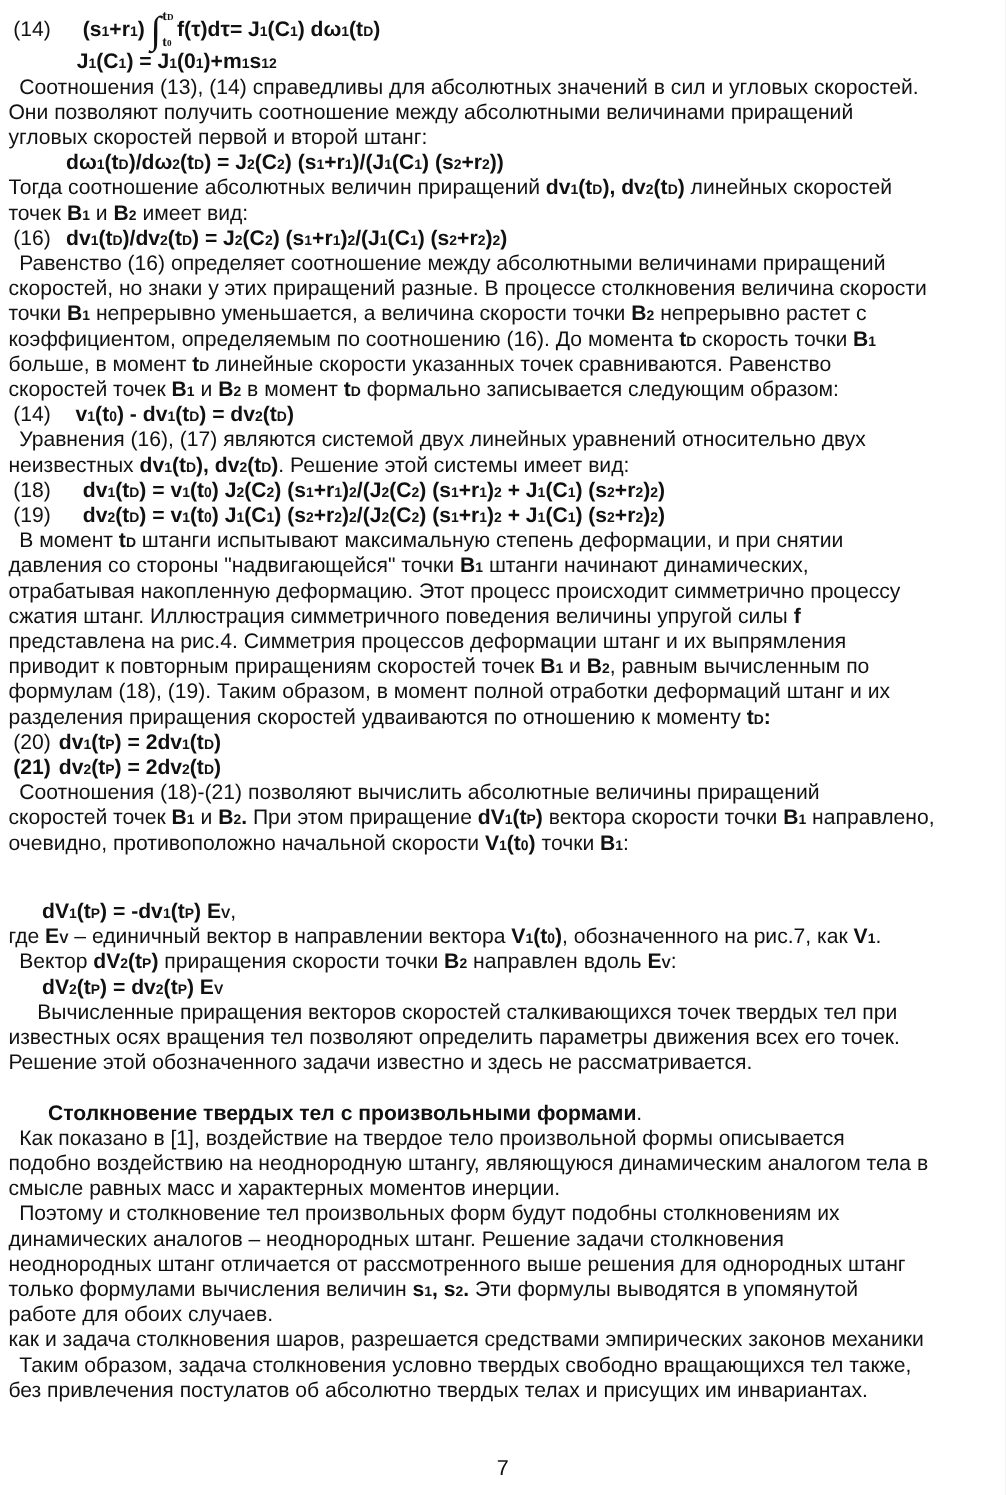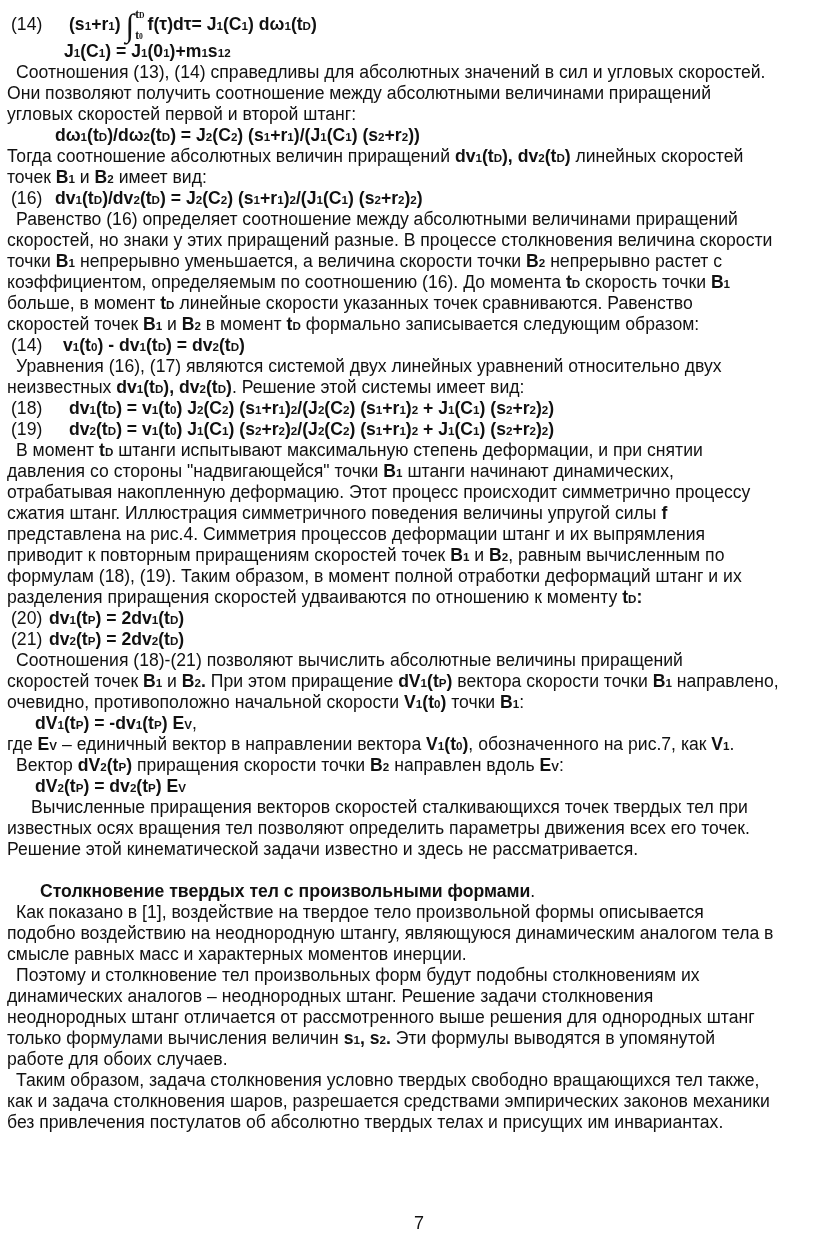--- a/index.html
+++ b/index.html
@@ -95,39 +95,39 @@
       <div class="line" style="margin-left: 4px;"><span class="lbl" style="width: 58px;">(19)</span><span class="b"><span>dv</span><sub>2</sub><span>(t</span><sub>D</sub><span>) =  v</span><sub>1</sub><span>(t</span><sub>0</sub><span>) J</span><sub>1</sub><span>(C</span><sub>1</sub><span>) (s</span><sub>2</sub><span>+r</span><sub>2</sub><span>)</span><sup>2</sup><span>/(J</span><sub>2</sub><span>(C</span><sub>2</sub><span>) (s</span><sub>1</sub><span>+r</span><sub>1</sub><span>)</span><sup>2</sup><span> + J</span><sub>1</sub><span>(C</span><sub>1</sub><span>) (s</span><sub>2</sub><span>+r</span><sub>2</sub><span>)</span><sup>2</sup><span>)</span></span></div>
       <div class="line" style="margin-left: 9px;"><span class=""><span>В момент </span></span><span class="b"><span>t</span><sub>D</sub></span><span class=""><span> штанги испытывают максимальную степень деформации, и при снятии</span></span></div>
       <div class="line"><span class=""><span>давления со стороны "надвигающейся" точки </span></span><span class="b"><span>B</span><sub>1</sub></span><span class=""><span> штанги начинают динамических,</span></span></div>
       <div class="line"><span class=""><span>отрабатывая накопленную деформацию. Этот процесс происходит симметрично процессу</span></span></div>
       <div class="line"><span class=""><span>сжатия штанг. Иллюстрация симметричного поведения величины упругой силы </span></span><span class="b"><span>f</span></span></div>
       <div class="line"><span class=""><span>представлена на рис.4. Симметрия процессов деформации штанг и их выпрямления</span></span></div>
       <div class="line"><span class=""><span>приводит к повторным приращениям скоростей точек </span></span><span class="b"><span>B</span><sub>1</sub></span><span class=""><span> и </span></span><span class="b"><span>B</span><sub>2</sub></span><span class=""><span>, равным вычисленным по</span></span></div>
       <div class="line"><span class=""><span>формулам (18), (19). Таким образом, в момент полной отработки деформаций штанг и их</span></span></div>
       <div class="line"><span class=""><span>разделения приращения скоростей удваиваются по отношению к моменту </span></span><span class="b"><span>t</span><sub>D</sub><span>:</span></span></div>
       <div class="line" style="margin-left: 4px;"><span class="lbl" style="width: 38px;">(20)</span><span class="b"><span>dv</span><sub>1</sub><span>(t</span><sub>P</sub><span>) = 2dv</span><sub>1</sub><span>(t</span><sub>D</sub><span>)</span></span></div>
-      <div class="line" style="margin-left: 4px;"><span class="lbl" style="width: 38px;">(21)</span><span class="b"><span>dv</span><sub>2</sub><span>(t</span><sub>P</sub><span>) = 2dv</span><sub>2</sub><span>(t</span><sub>D</sub><span>)</span></span></div>
+      <div class="line" style="margin-left: 4px;"><span class="lbl" style="width: 38px; font-weight: bold;">(21)</span><span class="b"><span>dv</span><sub>2</sub><span>(t</span><sub>P</sub><span>) = 2dv</span><sub>2</sub><span>(t</span><sub>D</sub><span>)</span></span></div>
       <div class="line" style="margin-left: 9px;"><span class=""><span>Соотношения (18)-(21) позволяют вычислить абсолютные величины приращений</span></span></div>
       <div class="line"><span class=""><span>скоростей точек </span></span><span class="b"><span>B</span><sub>1</sub></span><span class=""><span> и </span></span><span class="b"><span>B</span><sub>2</sub><span>.</span></span><span class=""><span> При этом приращение </span></span><span class="b"><span>dV</span><sub>1</sub><span>(t</span><sub>P</sub><span>)</span></span><span class=""><span> вектора скорости точки </span></span><span class="b"><span>B</span><sub>1</sub></span><span class=""><span> направлено,</span></span></div>
       <div class="line"><span class=""><span>очевидно, противоположно начальной скорости </span></span><span class="b"><span>V</span><sub>1</sub><span>(t</span><sub>0</sub><span>)</span></span><span class=""><span> точки </span></span><span class="b"><span>B</span><sub>1</sub></span><span class=""><span>:</span></span></div>
-      <div class="line" style="margin-left: 28px;"><span class="b"><span>dV</span><sub>1</sub><span>(t</span><sub>P</sub><span>) = -dv</span><sub>1</sub><span>(t</span><sub>P</sub><span>) E</span><sub>V</sub></span><span class=""><span>,</span></span></div>
+      <div class="line" style="margin-left: 28px; margin-top: 36px;"><span class="b"><span>dV</span><sub>1</sub><span>(t</span><sub>P</sub><span>) = -dv</span><sub>1</sub><span>(t</span><sub>P</sub><span>) E</span><sub>V</sub></span><span class=""><span>,</span></span></div>
       <div class="line"><span class=""><span>где </span></span><span class="b"><span>E</span><sub>V</sub></span><span class=""><span> – единичный вектор в направлении вектора </span></span><span class="b"><span>V</span><sub>1</sub><span>(t</span><sub>0</sub><span>)</span></span><span class=""><span>, обозначенного на рис.7, как </span></span><span class="b"><span>V</span><sub>1</sub></span><span class=""><span>.</span></span></div>
       <div class="line" style="margin-left: 9px;"><span class=""><span>Вектор </span></span><span class="b"><span>dV</span><sub>2</sub><span>(t</span><sub>P</sub><span>)</span></span><span class=""><span> приращения скорости точки </span></span><span class="b"><span>B</span><sub>2</sub></span><span class=""><span> направлен вдоль </span></span><span class="b"><span>E</span><sub>V</sub></span><span class=""><span>:</span></span></div>
       <div class="line" style="margin-left: 28px;"><span class="b"><span>dV</span><sub>2</sub><span>(t</span><sub>P</sub><span>) = dv</span><sub>2</sub><span>(t</span><sub>P</sub><span>) E</span><sub>V</sub></span></div>
       <div class="line" style="margin-left: 24px;"><span class=""><span>Вычисленные приращения векторов скоростей сталкивающихся точек твердых тел при</span></span></div>
       <div class="line"><span class=""><span>известных осях вращения тел позволяют определить параметры движения всех его точек.</span></span></div>
-      <div class="line"><span class=""><span>Решение этой кинематической задачи известно и здесь не рассматривается.</span></span></div>
+      <div class="line"><span class=""><span>Решение этой обозначенного задачи известно и здесь не рассматривается.</span></span></div>
       <div class="line blank"></div>
       <div class="line" style="margin-left: 33px;"><span class="b"><span>Столкновение твердых тел с произвольными формами</span></span><span class=""><span>.</span></span></div>
       <div class="line" style="margin-left: 9px;"><span class=""><span>Как показано в [1], воздействие на твердое тело произвольной формы описывается</span></span></div>
       <div class="line"><span class=""><span>подобно воздействию на неоднородную штангу, являющуюся динамическим аналогом тела в</span></span></div>
       <div class="line"><span class=""><span>смысле равных масс и характерных моментов инерции.</span></span></div>
       <div class="line" style="margin-left: 9px;"><span class=""><span>Поэтому и столкновение тел произвольных форм будут подобны столкновениям их</span></span></div>
       <div class="line"><span class=""><span>динамических аналогов – неоднородных штанг. Решение задачи столкновения</span></span></div>
       <div class="line"><span class=""><span>неоднородных штанг отличается от рассмотренного выше решения для однородных штанг</span></span></div>
       <div class="line"><span class=""><span>только формулами вычисления величин </span></span><span class="b"><span>s</span><sub>1</sub><span>, s</span><sub>2</sub><span>.</span></span><span class=""><span> Эти формулы выводятся в упомянутой</span></span></div>
       <div class="line"><span class=""><span>работе для обоих случаев.</span></span></div>
+      <div class="line"><span class=""><span>как и задача столкновения шаров, разрешается средствами эмпирических законов механики</span></span></div>
       <div class="line" style="margin-left: 9px;"><span class=""><span>Таким образом, задача столкновения условно твердых свободно вращающихся тел также,</span></span></div>
-      <div class="line"><span class=""><span>как и задача столкновения шаров, разрешается средствами эмпирических законов механики</span></span></div>
       <div class="line"><span class=""><span>без привлечения постулатов об абсолютно твердых телах и присущих им инвариантах.</span></span></div>
     </div>
   <div class="page-number">7</div>
 </div>
 
 </body></html>

